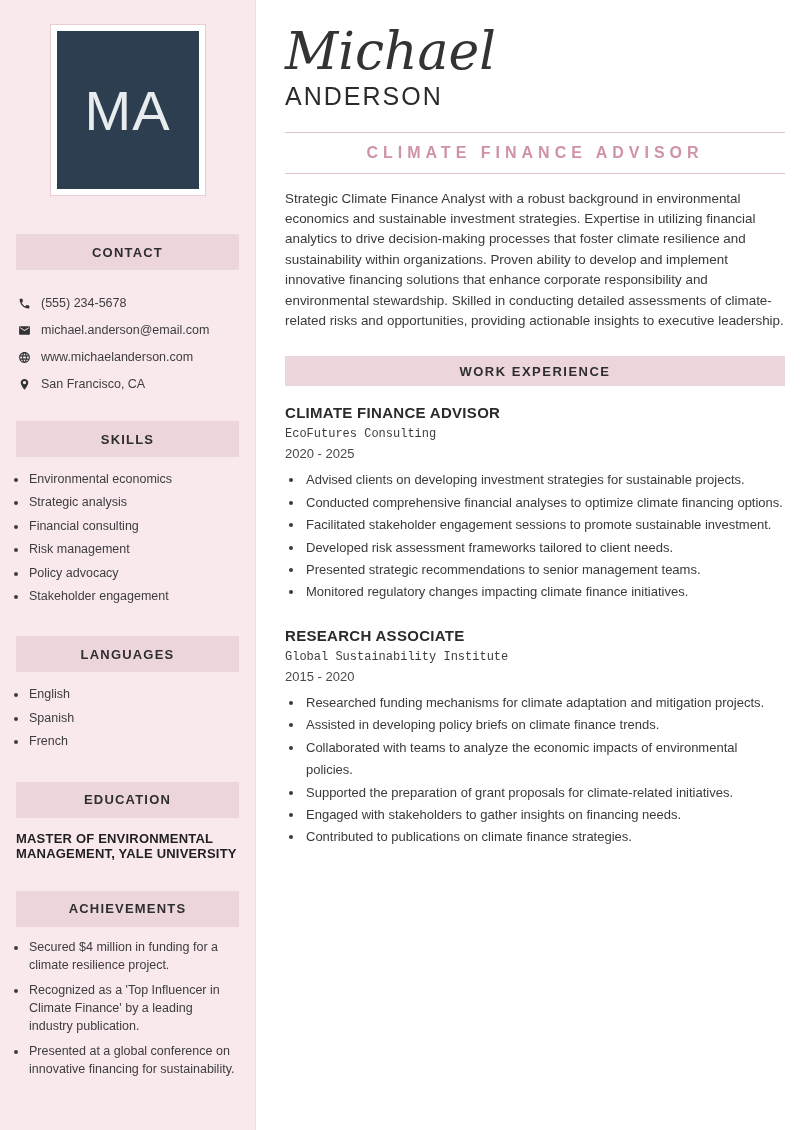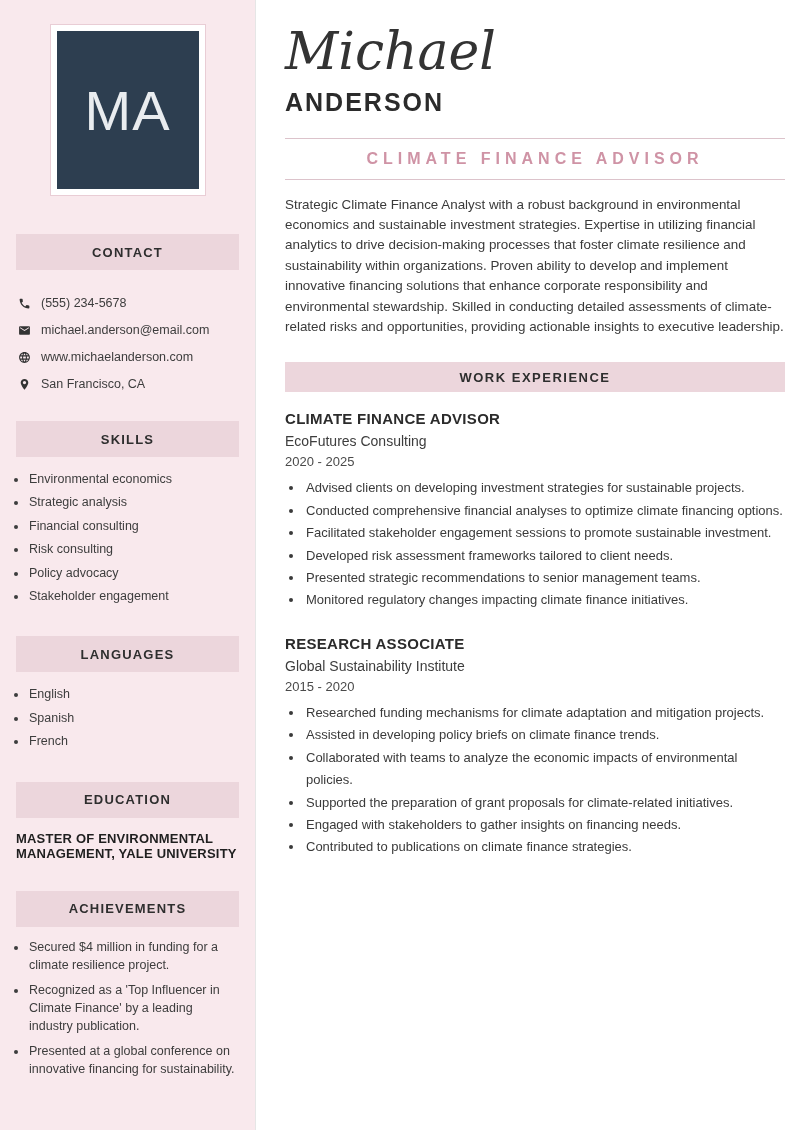--- a/index.html
+++ b/index.html
@@ -77,22 +77,22 @@
   }
 
   
   .main { flex: 1; padding: 24px 15px 0 29px; background: #fff; }
   .first-name {
     font-family: "DejaVu Serif", serif;
     font-style: italic; font-weight: 400;
     font-size: 52px; line-height: 1.05; color: #333;
   }
   .last-name {
-    font-size: 25px; font-weight: 700; letter-spacing: 2px;
-    color: #2b2b2b; margin-top: 9px;
+    font-size: 25px; font-weight: 400; letter-spacing: 2px;
+    color: #2b2b2b; margin-top: 3px;
   }
   .rule { border: none; border-top: 1px solid var(--rule-line); margin: 0; }
   .rule-top { margin-top: 21px; }
   .job-title-line {
     text-align: center;
     font-size: 16px; font-weight: 600; letter-spacing: 5px;
     color: var(--accent-pink);
     padding: 11px 0;
   }
   .summary {
@@ -102,21 +102,21 @@
   .banner {
     margin-top: 25px; height: 30px;
     background: var(--banner-bg);
     display: flex; align-items: center; justify-content: center;
     font-size: 13px; font-weight: 700; letter-spacing: 1.5px;
     color: var(--text-dark);
   }
   .job { margin-top: 18px; }
   .job + .job { margin-top: 23px; }
   .job-role { font-size: 15px; font-weight: 700; color: #2b2b2b; letter-spacing: 0.3px; }
-  .job-company { margin-top: 6px; font-size: 14px; color: #3d3d3d; }
+  .job-company { margin-top: 6px; font-size: 12px; color: #3d3d3d; font-family: Liberation Mono, monospace; }
   .job-dates { margin-top: 5px; font-size: 13px; color: #4a4a4a; }
   .job-bullets {
     list-style: disc outside;
     margin: 8px 0 0 19px;
     font-size: 13px; color: #3a3a3a;
   }
   .job-bullets li { line-height: 22.4px; padding-left: 2px; }
 </style>
 </head>
 <body>
@@ -169,21 +169,21 @@
       </div>
     </div>
 
     <div class="side-bar-header mt-30">
       <span>SKILLS</span>
     </div>
     <ul class="side-list">
       <li>Environmental economics</li>
       <li>Strategic analysis</li>
       <li>Financial consulting</li>
-      <li>Risk consulting</li>
+      <li>Risk management</li>
       <li>Policy advocacy</li>
       <li>Stakeholder engagement</li>
     </ul>
 
     <div class="side-bar-header mt-28">
       <span>LANGUAGES</span>
     </div>
     <ul class="side-list">
       <li>English</li>
       <li>Spanish</li>

